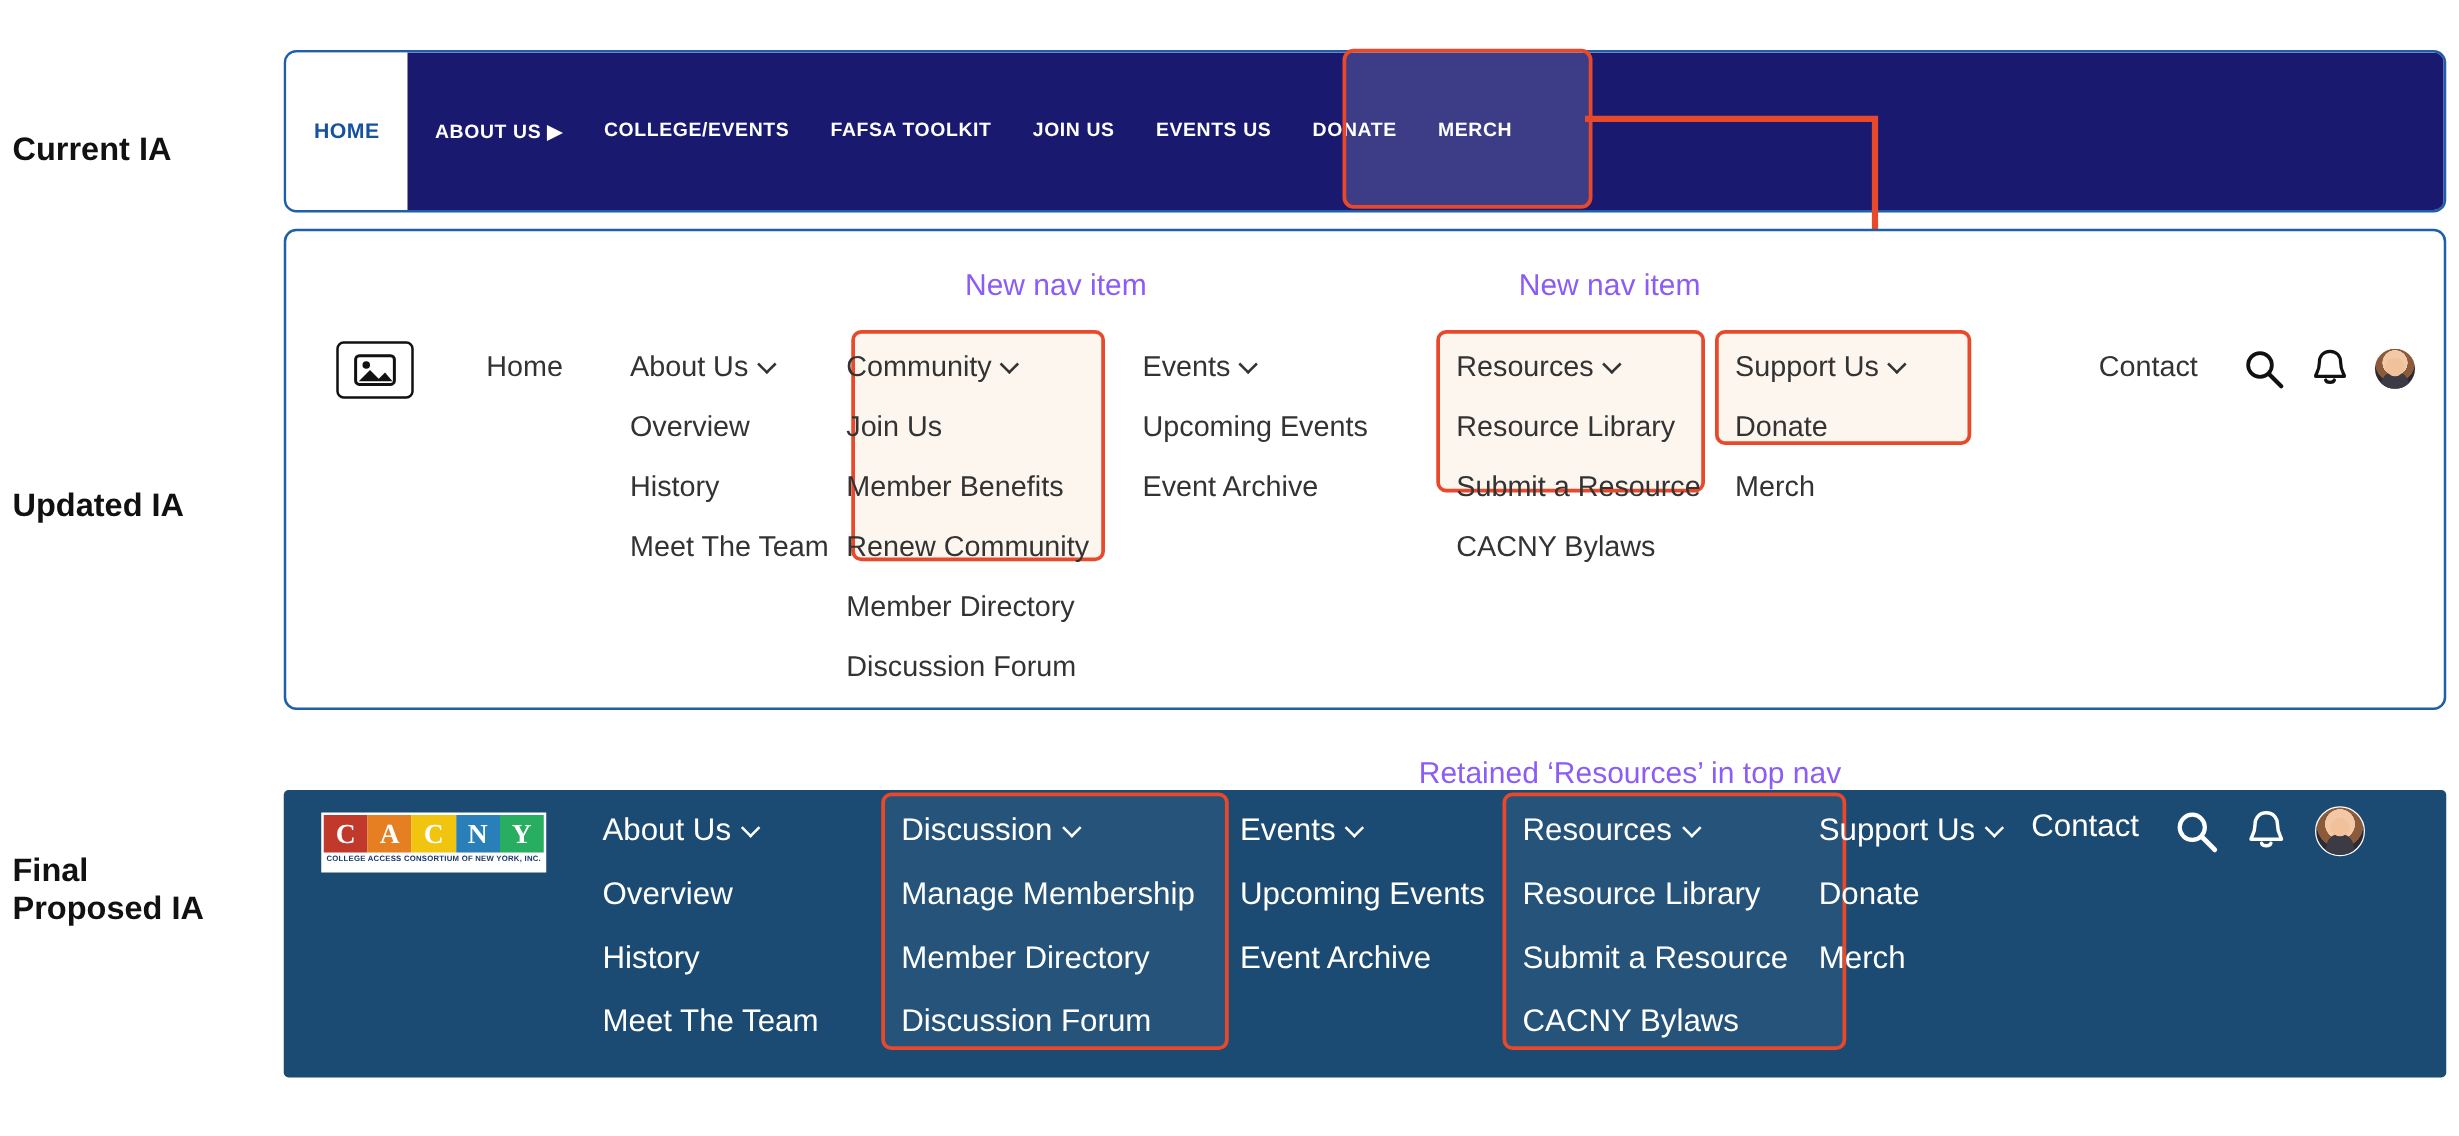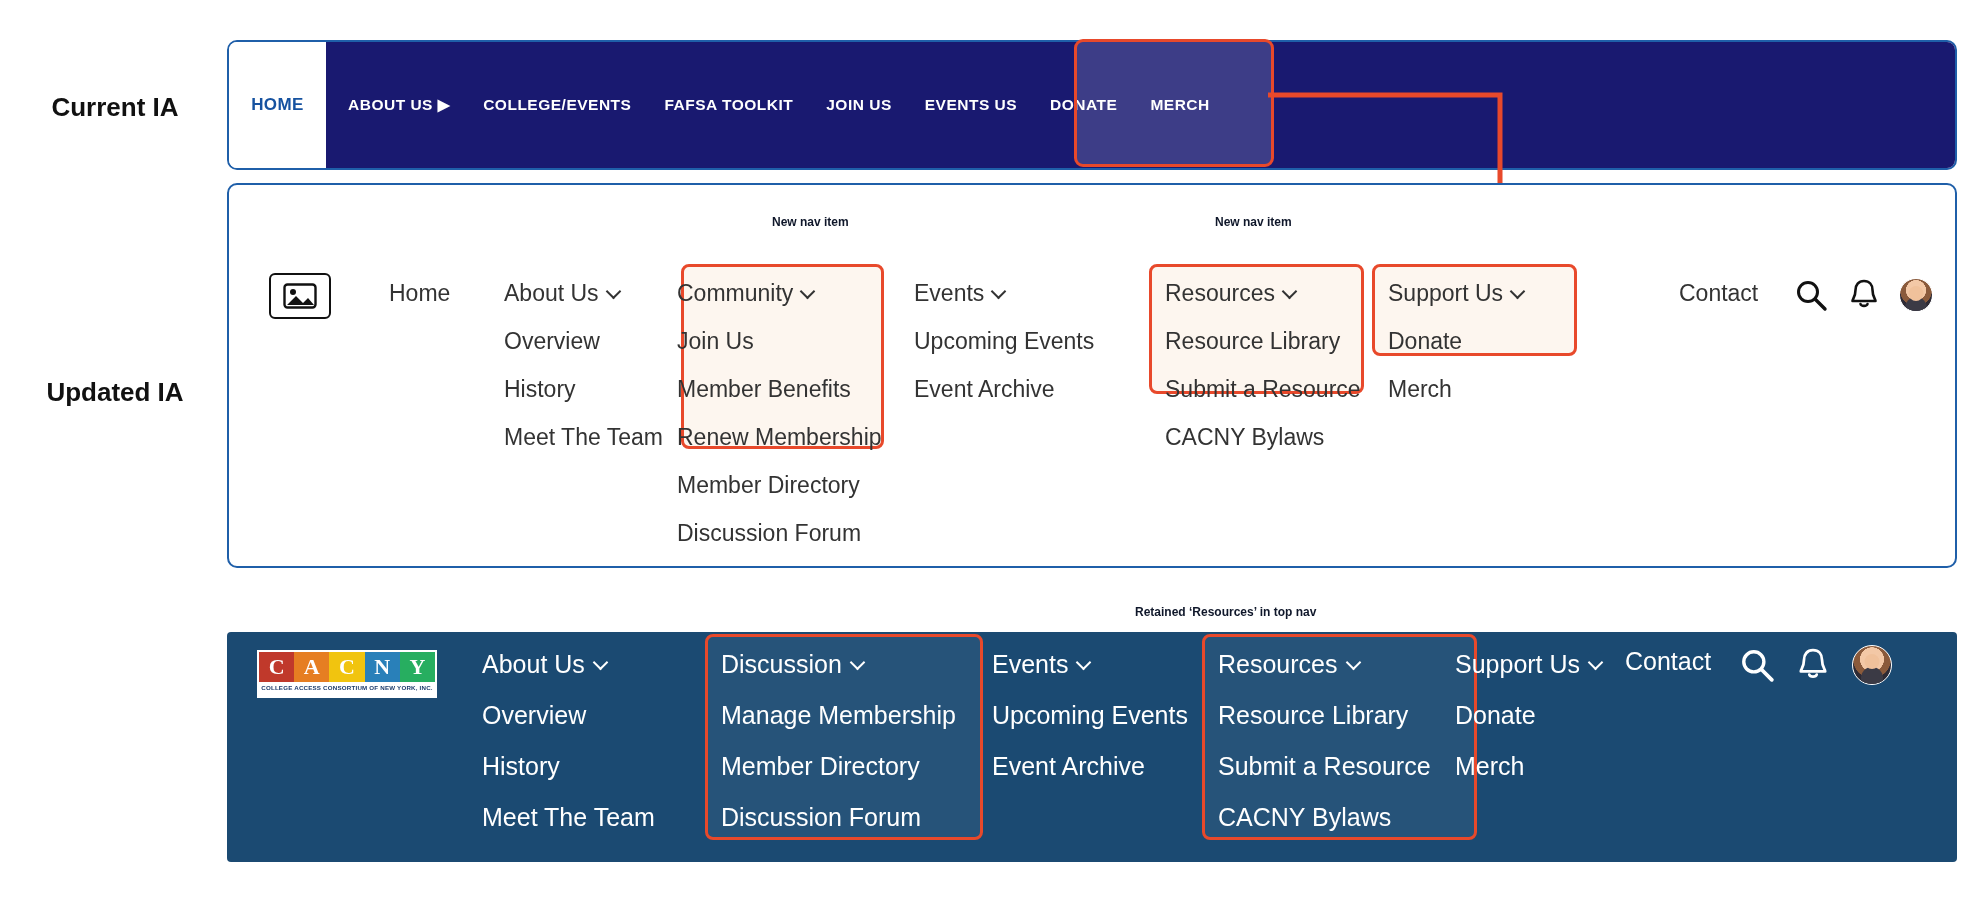--- a/index.html
+++ b/index.html
@@ -11,22 +11,23 @@
     overflow: hidden;
   }
   #stage { position: relative; width: 1967px; height: 909px; }
 
   
   .row-label {
     position: absolute;
     font-weight: bold;
     font-size: 26px;
     color: #111;
-    text-align: center;
+    text-align: left;
     line-height: 1.15;
+    margin-top: 12px;
   }
   #label-current { left: 10px; top: 93px; width: 210px; }
   #label-updated { left: 10px; top: 378px; width: 210px; }
   #label-final   { left: 10px; top: 670px; width: 210px; }
 
   
   #current-panel {
     position: absolute;
     left: 227px; top: 40px; width: 1730px; height: 130px;
     border: 2px solid #1f5fa9; border-radius: 10px;
@@ -103,21 +104,21 @@
 
   
   .red-box {
     position: absolute;
     border: 3px solid #e8492b; border-radius: 8px;
     background: #fdf6ef;
     pointer-events: none;
   }
   .ann {
     position: absolute;
-    color: #0f172a; font-weight: bold; font-size: 12px;
+    color: #8b5cf6; font-weight: normal; font-size: 24px;
     white-space: nowrap;
   }
 
   
   .icon-btn { position: absolute; }
   .avatar {
     width: 34px; height: 34px; border-radius: 50%;
     background: radial-gradient(circle at 50% 35%, #f3c8a6 0 38%, #8a5a3b 39% 60%, #2d2a34 61% 100%);
     border: 1.5px solid #ffffff;
     overflow: hidden; position: relative;
@@ -175,20 +176,24 @@
     text-align: center; letter-spacing: .2px; padding-top: 2px;
   }
 </style>
 </head>
 <body>
 
 <div id="stage">
 
   <div class="row-label" id="label-current">Current IA</div>
   <div class="row-label" id="label-updated">Updated IA</div>
+  <div class="row-label" id="label-final">
+    <div>Final</div>
+    <div>Proposed IA</div>
+  </div>
 
   <div id="current-panel">
     <div id="current-nav">
       <div class="cur-home">HOME</div>
       <div id="current-bluebar">
         <div class="cur-item">ABOUT US ▶</div>
         <div class="cur-item">COLLEGE/EVENTS</div>
         <div class="cur-item">FAFSA TOOLKIT</div>
         <div class="cur-item">JOIN US</div>
         <div class="cur-item">EVENTS US</div>
@@ -231,21 +236,21 @@
     </div>
 
     <div class="red-box" style="left:452px; top:79px; width:203px; height:170px; height:185px;"></div>
     <div class="upd-col" style="left:448px; top:95px;">
       <div class="upd-top">
         <span>Community</span>
         <span class="chev"></span>
       </div>
       <div class="upd-sub">Join Us</div>
       <div class="upd-sub">Member Benefits</div>
-      <div class="upd-sub">Renew Membership</div>
+      <div class="upd-sub">Renew Community</div>
       <div class="upd-sub">Member Directory</div>
       <div class="upd-sub">Discussion Forum</div>
     </div>
 
     <div class="upd-col" style="left:685px; top:95px;">
       <div class="upd-top">
         <span>Events</span>
         <span class="chev"></span>
       </div>
       <div class="upd-sub">Upcoming Events</div>

